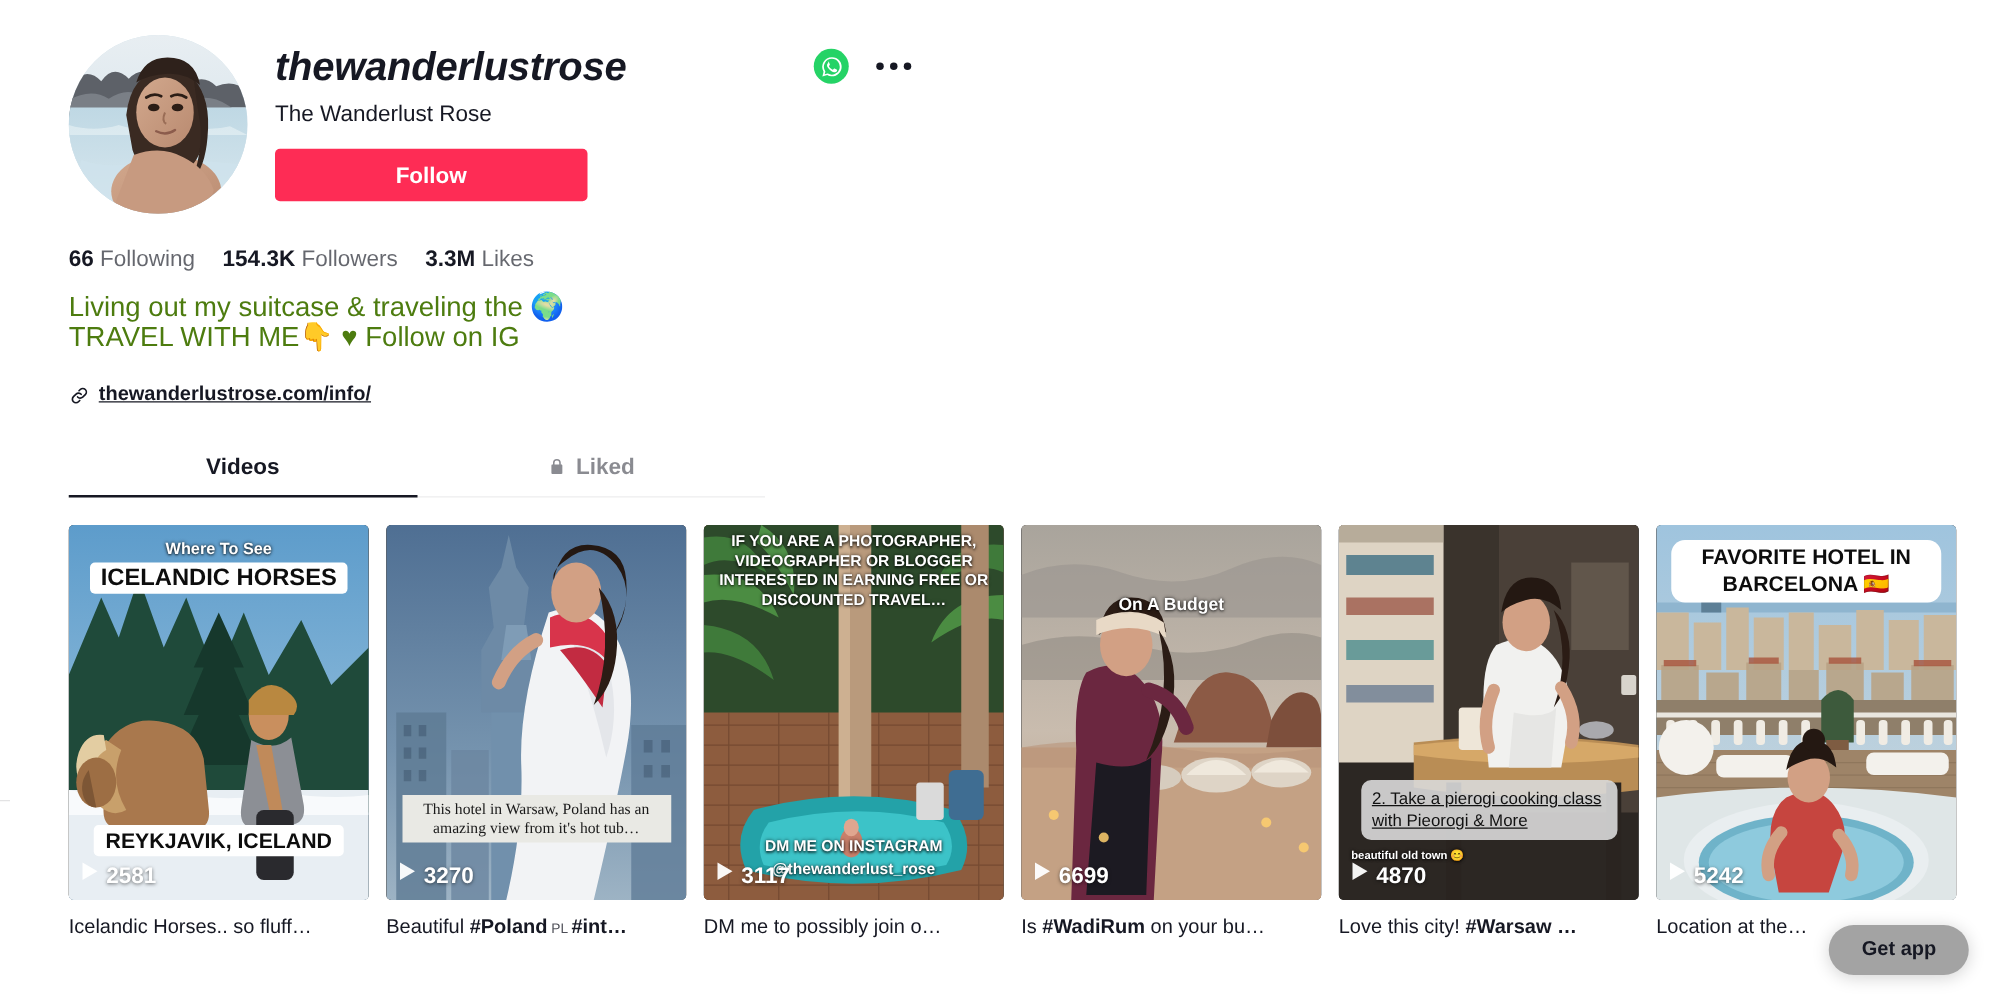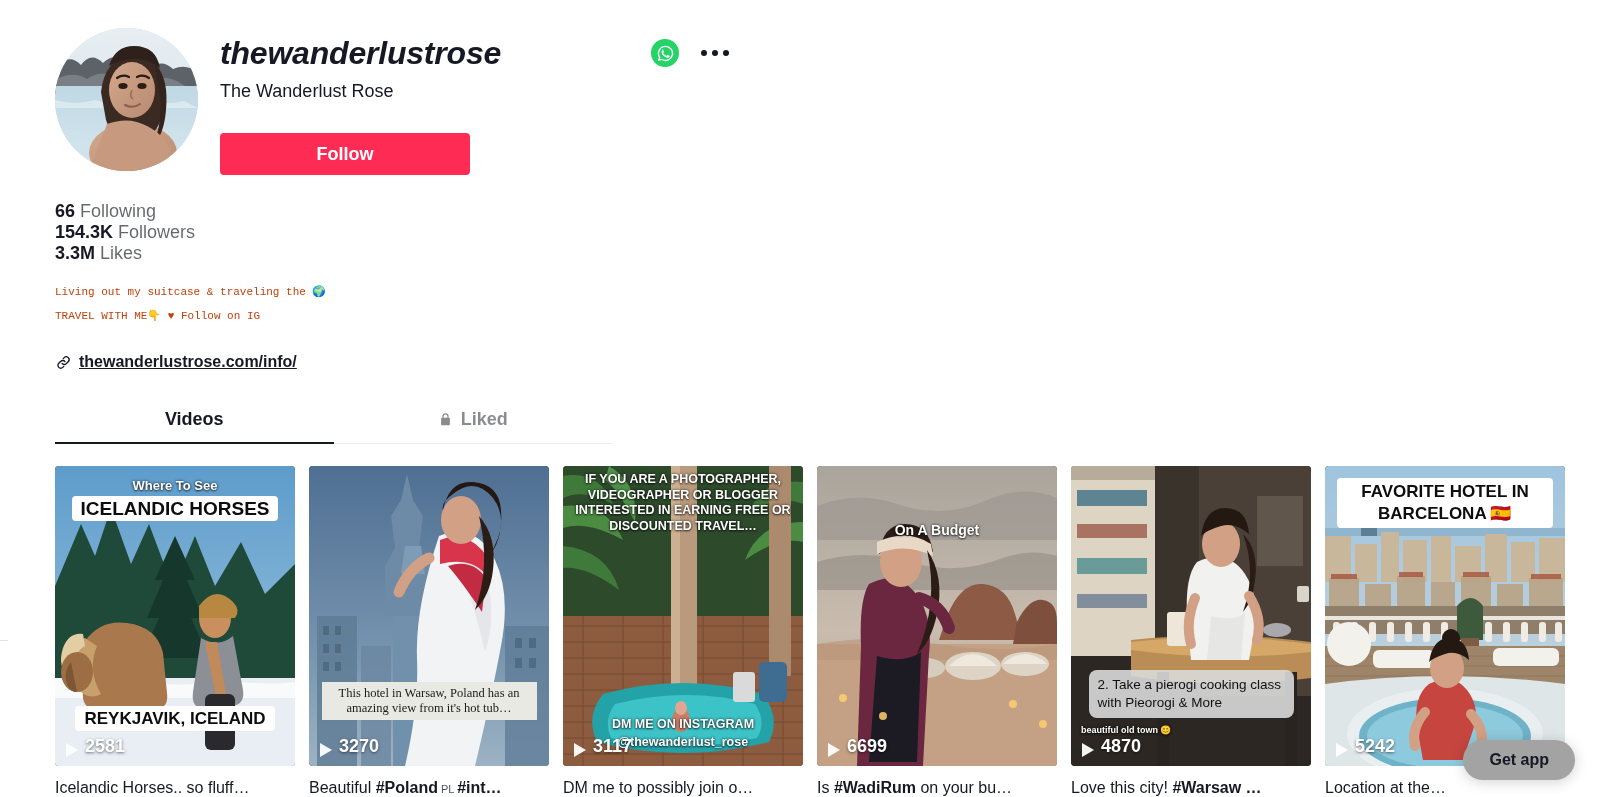--- a/index.html
+++ b/index.html
@@ -32,34 +32,34 @@
     background: #25D366; display: flex; align-items: center; justify-content: center;
     flex: none;
   }
   .wa-icon svg { width: 19px; height: 19px; display: block; }
   .more-dots { margin-left: 22px; display: flex; gap: 5px; align-items: center; }
   .more-dots i { width: 6px; height: 6px; border-radius: 50%; background: #161823; display: block; }
   .nickname {
     font-size: 18px; color: #161823; margin-top: 8px; line-height: 22px; font-weight: 400;
   }
   .follow-btn {
-    margin-top: 31px; width: 250px; height: 42px; border: none;
+    margin-top: 17px; width: 250px; height: 42px; border: none;
     background: #FE2C55; color: #fff; font-size: 18px; font-weight: 700;
     border-radius: 4px; cursor: pointer; font-family: "Liberation Sans", sans-serif;
     display: flex; align-items: center; justify-content: center;
   }
 
   
-  .stats { display: flex; margin: 26px 0 0 55px; align-items: baseline; flex-direction: column; }
+  .stats { display: flex; margin: 26px 0 0 55px; align-items: baseline; }
   .stat { margin-right: 22px; font-size: 18px; white-space: nowrap; }
   .stat b { font-weight: 700; color: #161823; }
   .stat span { color: #161823a8; margin-left: 5px; }
 
   
-  .bio { margin: 17px 0 0 55px; font-size: 11px; line-height: 22px; color: #c2410c; max-width: 700px; font-family: Liberation Mono, monospace; }
+  .bio { margin: 17px 0 0 55px; font-size: 22px; line-height: 22px; color: #4d7c0f; max-width: 700px; }
   .bio .l2 { margin-top: 2px; }
   .bio-link {
     margin: 26px 0 0 55px; font-size: 16px; font-weight: 700;
     color: #161823; display: flex; align-items: center; gap: 7px;
   }
   .link-ic { width: 17px; height: 17px; display: block; flex: none; }
 
   
   .tabs {
     margin: 38px 0 0 55px; width: 557px; display: flex;
@@ -97,24 +97,24 @@
   }
   .ov-box.md { font-size: 17px; }
   .ov-box.lg { font-size: 19px; }
   .ov-serif {
     display: inline-block; background: #e9e9e4; color: #1a1a1a;
     font-family: "Liberation Serif", serif; font-size: 12.5px; line-height: 15px;
     padding: 4px 6px; max-width: 215px;
   }
   .ov-gray {
     display: inline-block; background: #d9d9d9e8; color: #111; border-radius: 8px;
-    font-size: 13.5px; line-height: 18px; padding: 6px 9px; text-align: left; max-width: 205px;
+    font-size: 13.5px; line-height: 18px; padding: 6px 9px; text-align: left; max-width: 205px; text-decoration: underline;
   }
   .plays {
-    position: absolute; left: 11px; bottom: 9px; display: flex; align-items: flex-end; gap: 7px;
+    position: absolute; left: 11px; bottom: 9px; display: flex; align-items: flex-start; gap: 7px;
     color: #fff; font-size: 18px; font-weight: 700; text-shadow: 0 1px 3px rgba(0,0,0,.55);
   }
   .play-tri {
     width: 0; height: 0; border-left: 12px solid #fff;
     border-top: 7.5px solid transparent; border-bottom: 7.5px solid transparent;
     opacity: .95;
   }
   .caption {
     margin-top: 11px; font-size: 16px; line-height: 21px; color: #161823;
     white-space: nowrap; overflow: hidden;
@@ -538,21 +538,21 @@
           <ellipse cx="120" cy="270" rx="86" ry="38" fill="#6fb3c9"></ellipse>
           <ellipse cx="120" cy="270" rx="78" ry="32" fill="#8ecadd"></ellipse>
           <path d="M104 218 q24 -12 38 6 q14 18 6 40 l-10 30 l-40 0 l-6 -32 q-4 -32 12 -44Z" fill="#c6453f"></path>
           <ellipse cx="122" cy="202" rx="17" ry="20" fill="#d2a084"></ellipse>
           <path d="M104 196 q4 -24 20 -24 q18 0 20 22 q-12 -10 -24 -6 q-12 4 -16 8Z" fill="#241812"></path>
           <circle cx="126" cy="172" r="9" fill="#241812"></circle>
           <path d="M100 246 q-14 16 -10 34" stroke="#d2a084" stroke-width="10" fill="none" stroke-linecap="round"></path>
           <path d="M146 248 q14 16 10 32" stroke="#d2a084" stroke-width="10" fill="none" stroke-linecap="round"></path>
         </svg>
         <div class="ov" style="top:12px;padding:0 12px;">
-          <span class="ov-box md" style="line-height:22px;">FAVORITE HOTEL IN BARCELONA 🇪🇸</span>
+          <span class="ov-box md" style="line-height:22px;border-radius:11px;">FAVORITE HOTEL IN BARCELONA 🇪🇸</span>
         </div>
         <div class="plays">
           <span class="play-tri"></span>
           <span>5242</span>
         </div>
       </div>
       <div class="caption">Location at the…</div>
     </div>
 
   </div>

